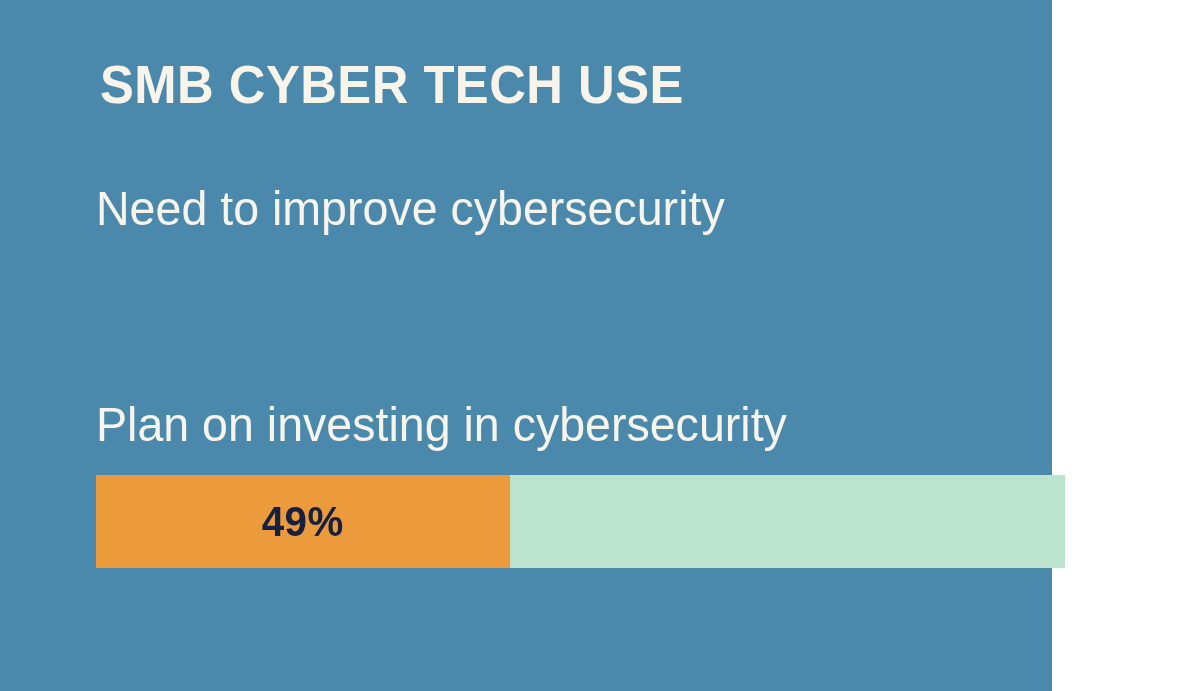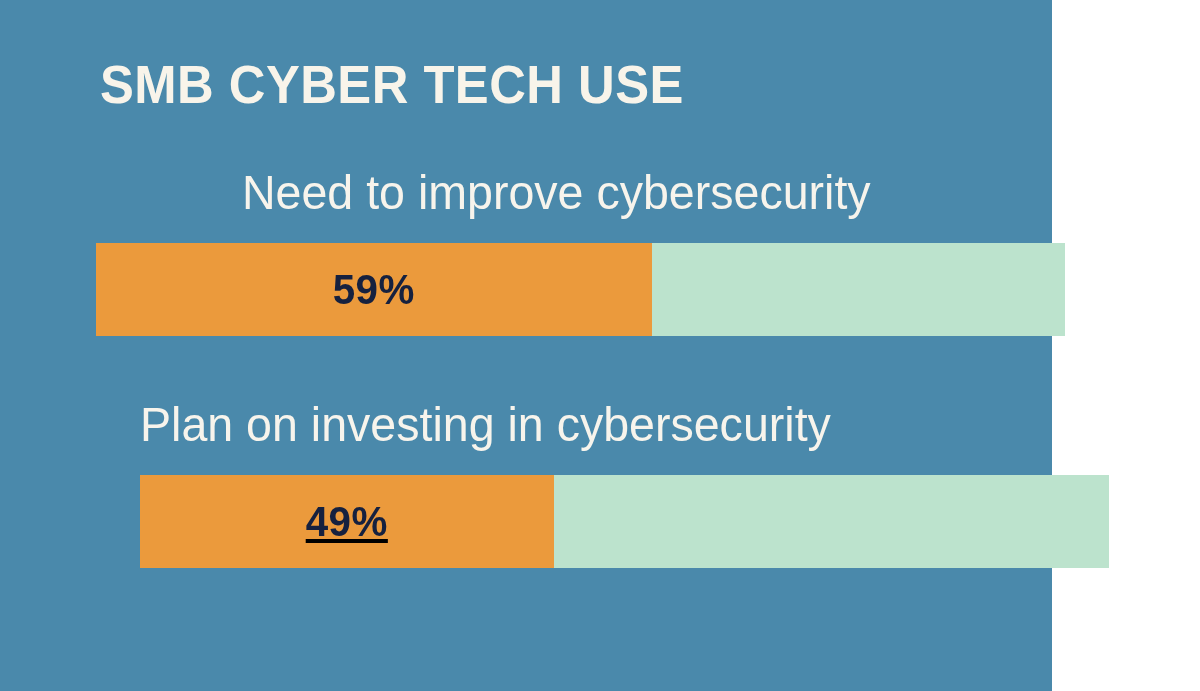--- a/index.html
+++ b/index.html
@@ -36,22 +36,22 @@
     transform: scaleX(0.94);
     transform-origin: left center;
   }
 
   
   .bar-group {
     position: absolute;
     left: 96px;
     width: 969px;
   }
-  #group-0 { top: 168px; text-align: center; }
-  #group-1 { top: 400px; margin-left: 44px; }
+  #group-0 { top: 184px; }
+  #group-1 { top: 400px; }
 
   .bar-label {
     font-family: "Liberation Sans", sans-serif;
     font-size: 49px;
     font-weight: 300;
     color: #f7f4ec;
     line-height: 1.0;
     white-space: nowrap;
     transform: scaleX(0.95);
     transform-origin: left center;
@@ -89,29 +89,24 @@
 </style>
 </head>
 <body>
 
 <div id="infographic" style="background: rgb(74, 137, 171);">
 
   <div class="chart-title" style="color: rgb(248, 244, 234);">SMB CYBER TECH USE</div>
 
   <div class="bar-group" id="group-0">
     <div class="bar-label" style="color: rgb(247, 244, 236);">Need to improve cybersecurity</div>
-    <div class="bar-track" style="background: rgb(188, 227, 205);">
-      <div class="bar-fill" style="width: 57.4%; background: rgb(235, 154, 60);">
-        <span class="bar-value" style="color: rgb(22, 33, 63);">59%</span>
-      </div>
-    </div>
   </div>
 
   <div class="bar-group" id="group-1">
     <div class="bar-label" style="color: rgb(247, 244, 236);">Plan on investing in cybersecurity</div>
     <div class="bar-track" style="background: rgb(188, 227, 205);">
-      <div class="bar-fill" style="width: 42.7%; background: rgb(235, 154, 60); text-decoration: underline;">
+      <div class="bar-fill" style="width: 42.7%; background: rgb(235, 154, 60);">
         <span class="bar-value" style="color: rgb(22, 33, 63);">49%</span>
       </div>
     </div>
   </div>
 
 </div>
 
 </body></html>

